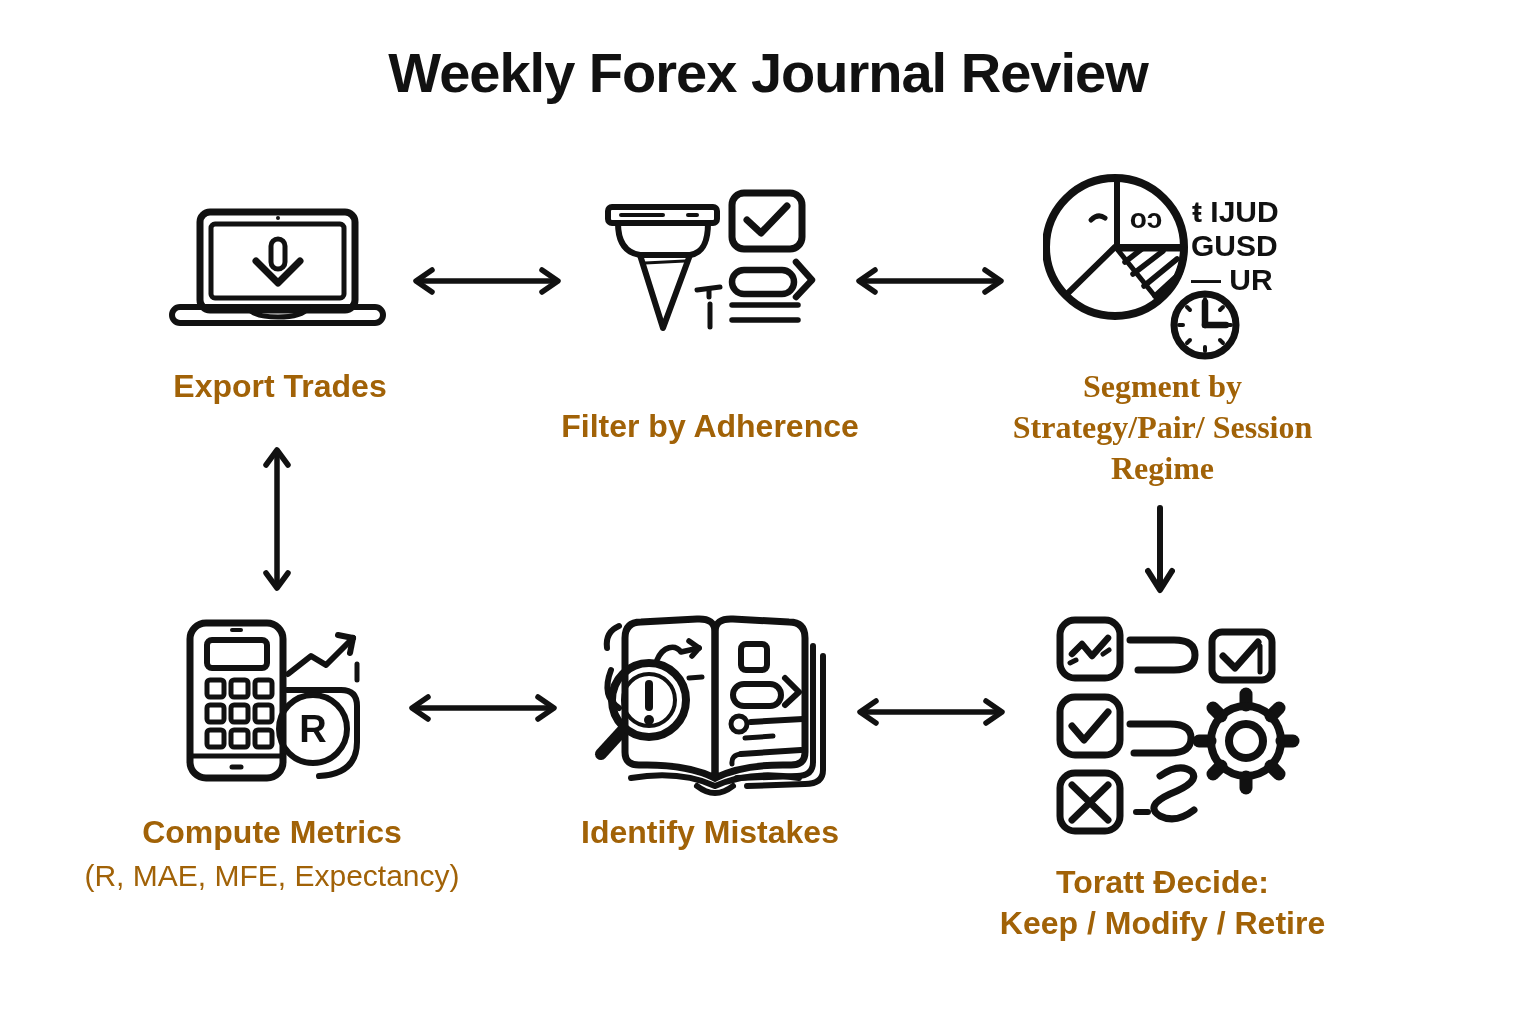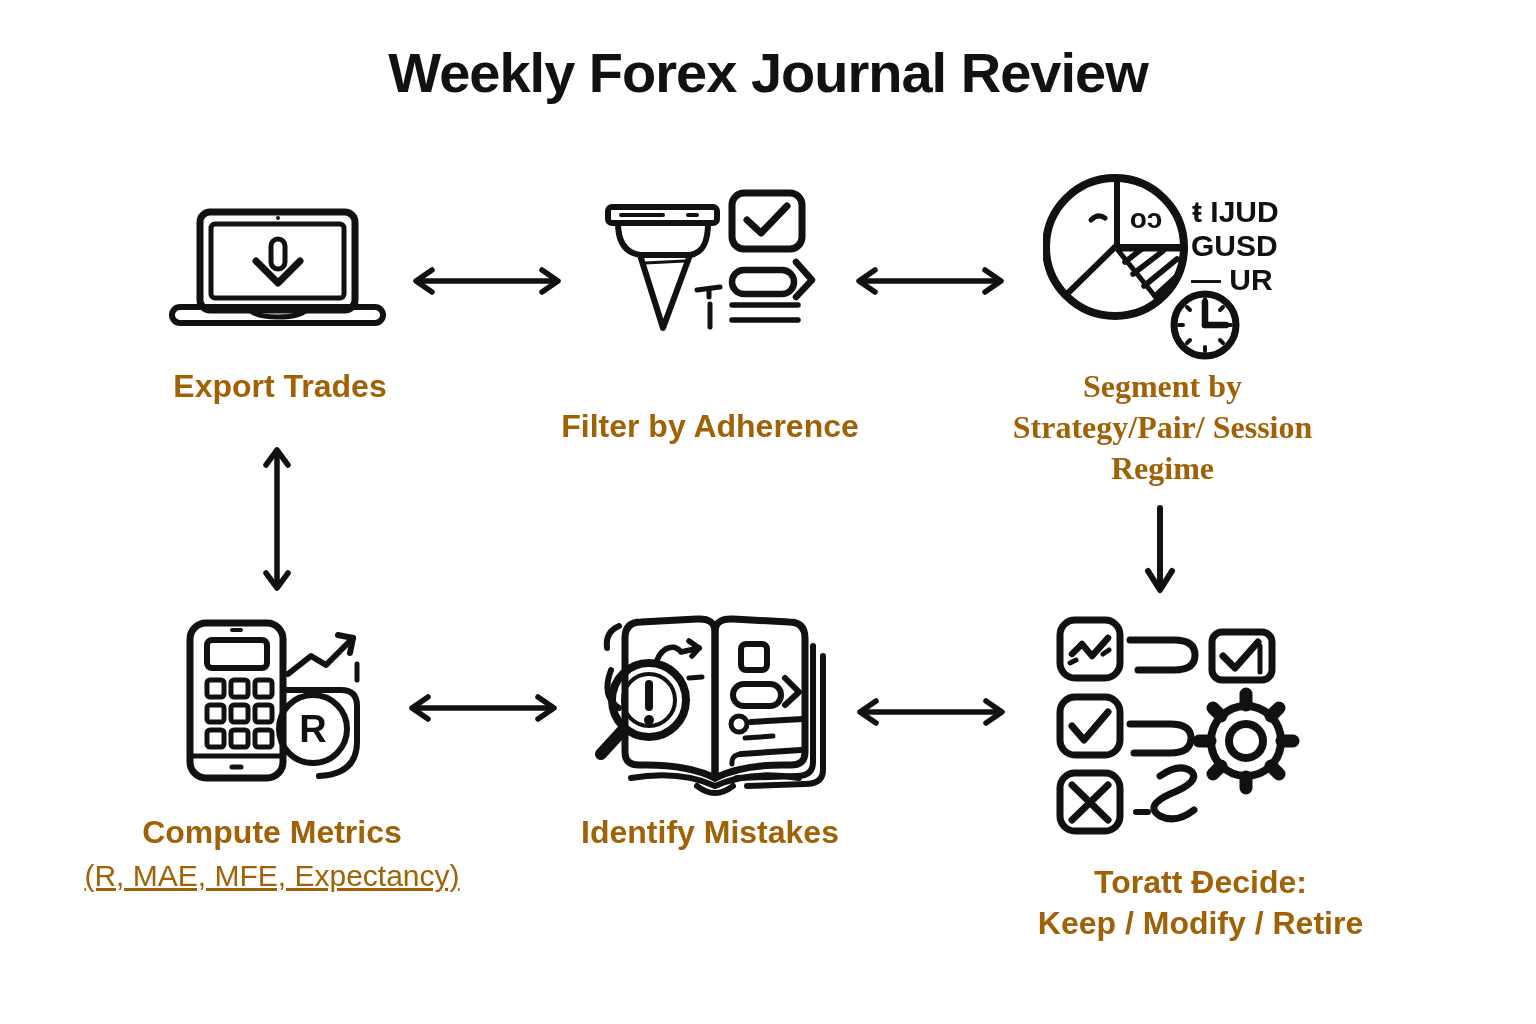--- a/index.html
+++ b/index.html
@@ -9,21 +9,21 @@
   }
   .title{
     position:absolute;left:0;top:40px;width:1536px;text-align:center;
     font-size:56px;font-weight:800;letter-spacing:-1px;color:#111;
   }
   .icon{position:absolute;}
   .icon svg{display:block;}
   .node-label{
     position:absolute;text-align:center;font-weight:700;font-size:32px;color:#a16207;line-height:41px;
   }
-  .node-sublabel{font-weight:400;font-size:30px;margin-top:2px;text-decoration:underline;}
+  .node-sublabel{font-weight:400;font-size:30px;margin-top:2px;}
   svg *{vector-effect:none;}
   .stroke{stroke:#111;fill:none;stroke-linecap:round;stroke-linejoin:round;}
   text.svgtxt{fill:#111;font-family:"Liberation Sans",sans-serif;}
 </style>
 </head>
 <body>
 
 <div class="canvas">
 
   <div class="title">Weekly Forex Journal Review</div>
@@ -261,18 +261,18 @@
       <polyline class="stroke" points="20,4 4,15 20,26" stroke-width="5.5"></polyline>
       <polyline class="stroke" points="130,4 146,15 130,26" stroke-width="5.5"></polyline>
     </svg>
   </div>
 
   <div class="node-label" style="left:72px;top:812px;width:400px;">
     <div>Compute Metrics</div>
     <div class="node-sublabel">(R, MAE, MFE, Expectancy)</div>
   </div>
   <div class="node-label" style="left:510px;top:812px;width:400px;">Identify Mistakes</div>
-  <div class="node-label" style="left:968px;top:862px;width:465px;">
+  <div class="node-label" style="left:930px;top:862px;width:465px;">
     <div>Toratt Ðecide:</div>
     <div>Keep / Modify / Retire</div>
   </div>
 
 </div>
 
 </body></html>

